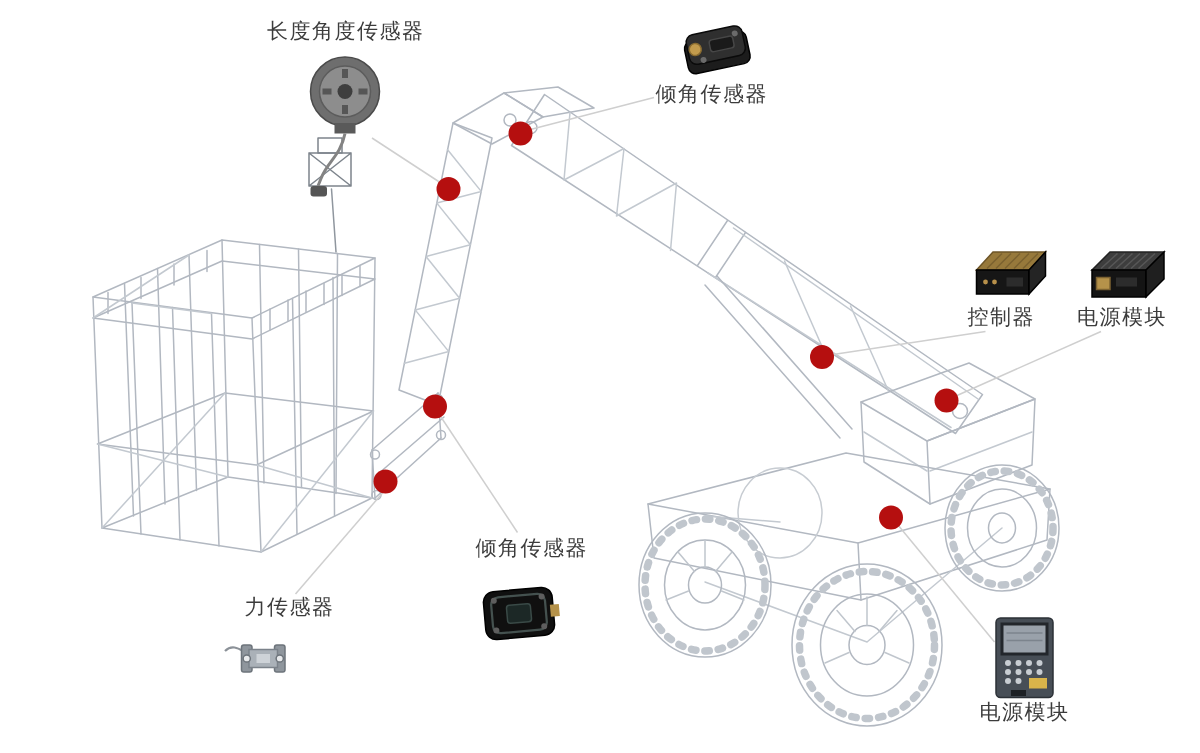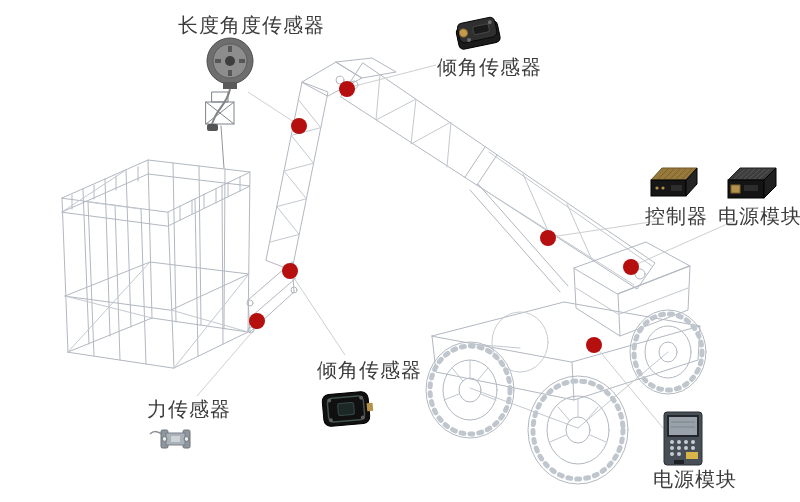--- a/index.html
+++ b/index.html
@@ -4,21 +4,21 @@
 <style>
   * { margin:0; padding:0; box-sizing:border-box; }
   html,body { background:#ffffff; }
   body { font-family:"Liberation Sans","DejaVu Sans",sans-serif; }
   #stage {
     position:relative; width:800px; height:502px;
     background:#ffffff; overflow:hidden;
   }
   svg.layer { position:absolute; left:0; top:0; }
   .label {
-    position:absolute; font-size:20px; color:#3c3c3c;
+    position:absolute; font-size:14px; color:#3c3c3c;
     letter-spacing:1px; white-space:nowrap; z-index:5;
   }
   .icon { position:absolute; z-index:4; }
 </style>
 </head>
 <body>
 
 <div id="stage">
 
   <svg class="layer" width="800" height="502" viewBox="0 0 800 502">
@@ -135,21 +135,21 @@
       <circle cx="631" cy="267" r="8"></circle>
       <circle cx="594" cy="345" r="8"></circle>
     </g>
   </svg>
 
   <div class="label" style="left:178px; top:12px">长度角度传感器</div>
   <div class="label" style="left:437px; top:54px">倾角传感器</div>
   <div class="label" style="left:645px; top:203px">控制器</div>
   <div class="label" style="left:718px; top:203px">电源模块</div>
   <div class="label" style="left:317px; top:357px">倾角传感器</div>
-  <div class="label" style="left:147px; top:396px">力传感器</div>
+  <div class="label" style="left:163px; top:396px">力传感器</div>
   <div class="label" style="left:653px; top:466px">电源模块</div>
 
   <div class="icon" style="left:196px; top:34px; width:64px; height:110px">
     <svg width="64" height="110" viewBox="0 0 64 110">
       <circle cx="34" cy="27" r="23" fill="#6e6e6e" stroke="#4b4b4b"></circle>
       <circle cx="34" cy="27" r="17" fill="#8d8d8d" stroke="#5c5c5c"></circle>
       <path d="M34,12 L34,18 M49,27 L43,27 M34,42 L34,36 M19,27 L25,27" stroke="#565656" stroke-width="4"></path>
       <circle cx="34" cy="27" r="5" fill="#3e3e3e"></circle>
       <rect x="27" y="48" width="14" height="7" fill="#5a5a5a"></rect>
       <path d="M34,55 C31,70 22,74 18,85 L16,90" stroke="#838383" stroke-width="2" fill="none"></path>

